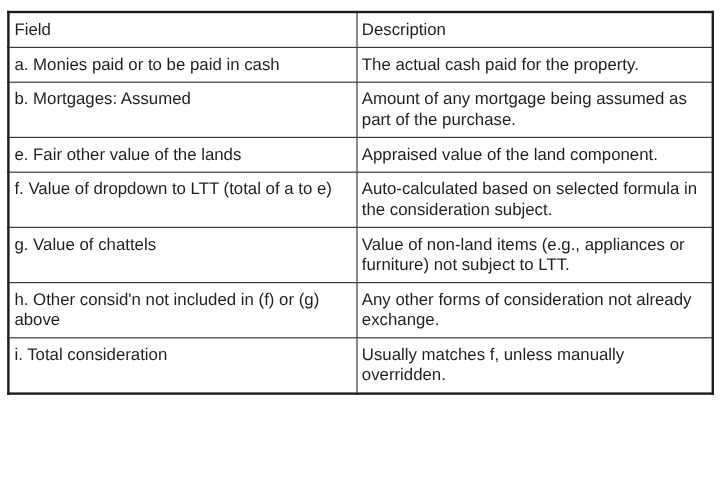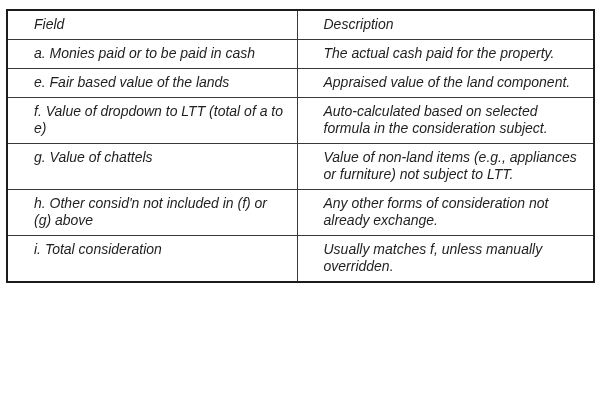--- a/index.html
+++ b/index.html
@@ -23,29 +23,28 @@
     border-collapse: collapse;
     table-layout: fixed;
     border: 2px solid #1c1c1c;
     background: #ffffff;
   }
   .doc-table col.col-field { width: 290px; }
   .doc-table col.col-desc  { width: 297px; }
   .doc-table th,
   .doc-table td {
     border: 1px solid #3a3a3a;
-    padding: 5px 9px 6px 26px;
+    padding: 5px 9px 6px 4px;
     vertical-align: top;
     text-align: left;
     font-size: 14px;
     line-height: 17px;
     font-weight: normal;
     color: #1f1f1f;
     word-wrap: break-word;
-    font-style: italic;
   }
   .doc-table thead th {
     height: 17px;
   }
   .row-single td { height: 17px; margin-top: 48px; }
   .row-double td { height: 34px; }
 </style>
 </head>
 <body>
 
@@ -58,22 +57,26 @@
     <tr>
       <th>Field</th>
       <th>Description</th>
     </tr>
   </thead>
   <tbody>
     <tr class="row-single">
       <td>a. Monies paid or to be paid in cash</td>
       <td>The actual cash paid for the property.</td>
     </tr>
+    <tr class="row-double">
+      <td>b. Mortgages: Assumed</td>
+      <td>Amount of any mortgage being assumed as part of the purchase.</td>
+    </tr>
     <tr class="row-single">
-      <td>e. Fair based value of the lands</td>
+      <td>e. Fair other value of the lands</td>
       <td>Appraised value of the land component.</td>
     </tr>
     <tr class="row-double">
       <td>f. Value of dropdown to LTT (total of a to e)</td>
       <td>Auto-calculated based on selected formula in the consideration subject.</td>
     </tr>
     <tr class="row-double">
       <td>g. Value of chattels</td>
       <td>Value of non-land items (e.g., appliances or furniture) not subject to LTT.</td>
     </tr>

